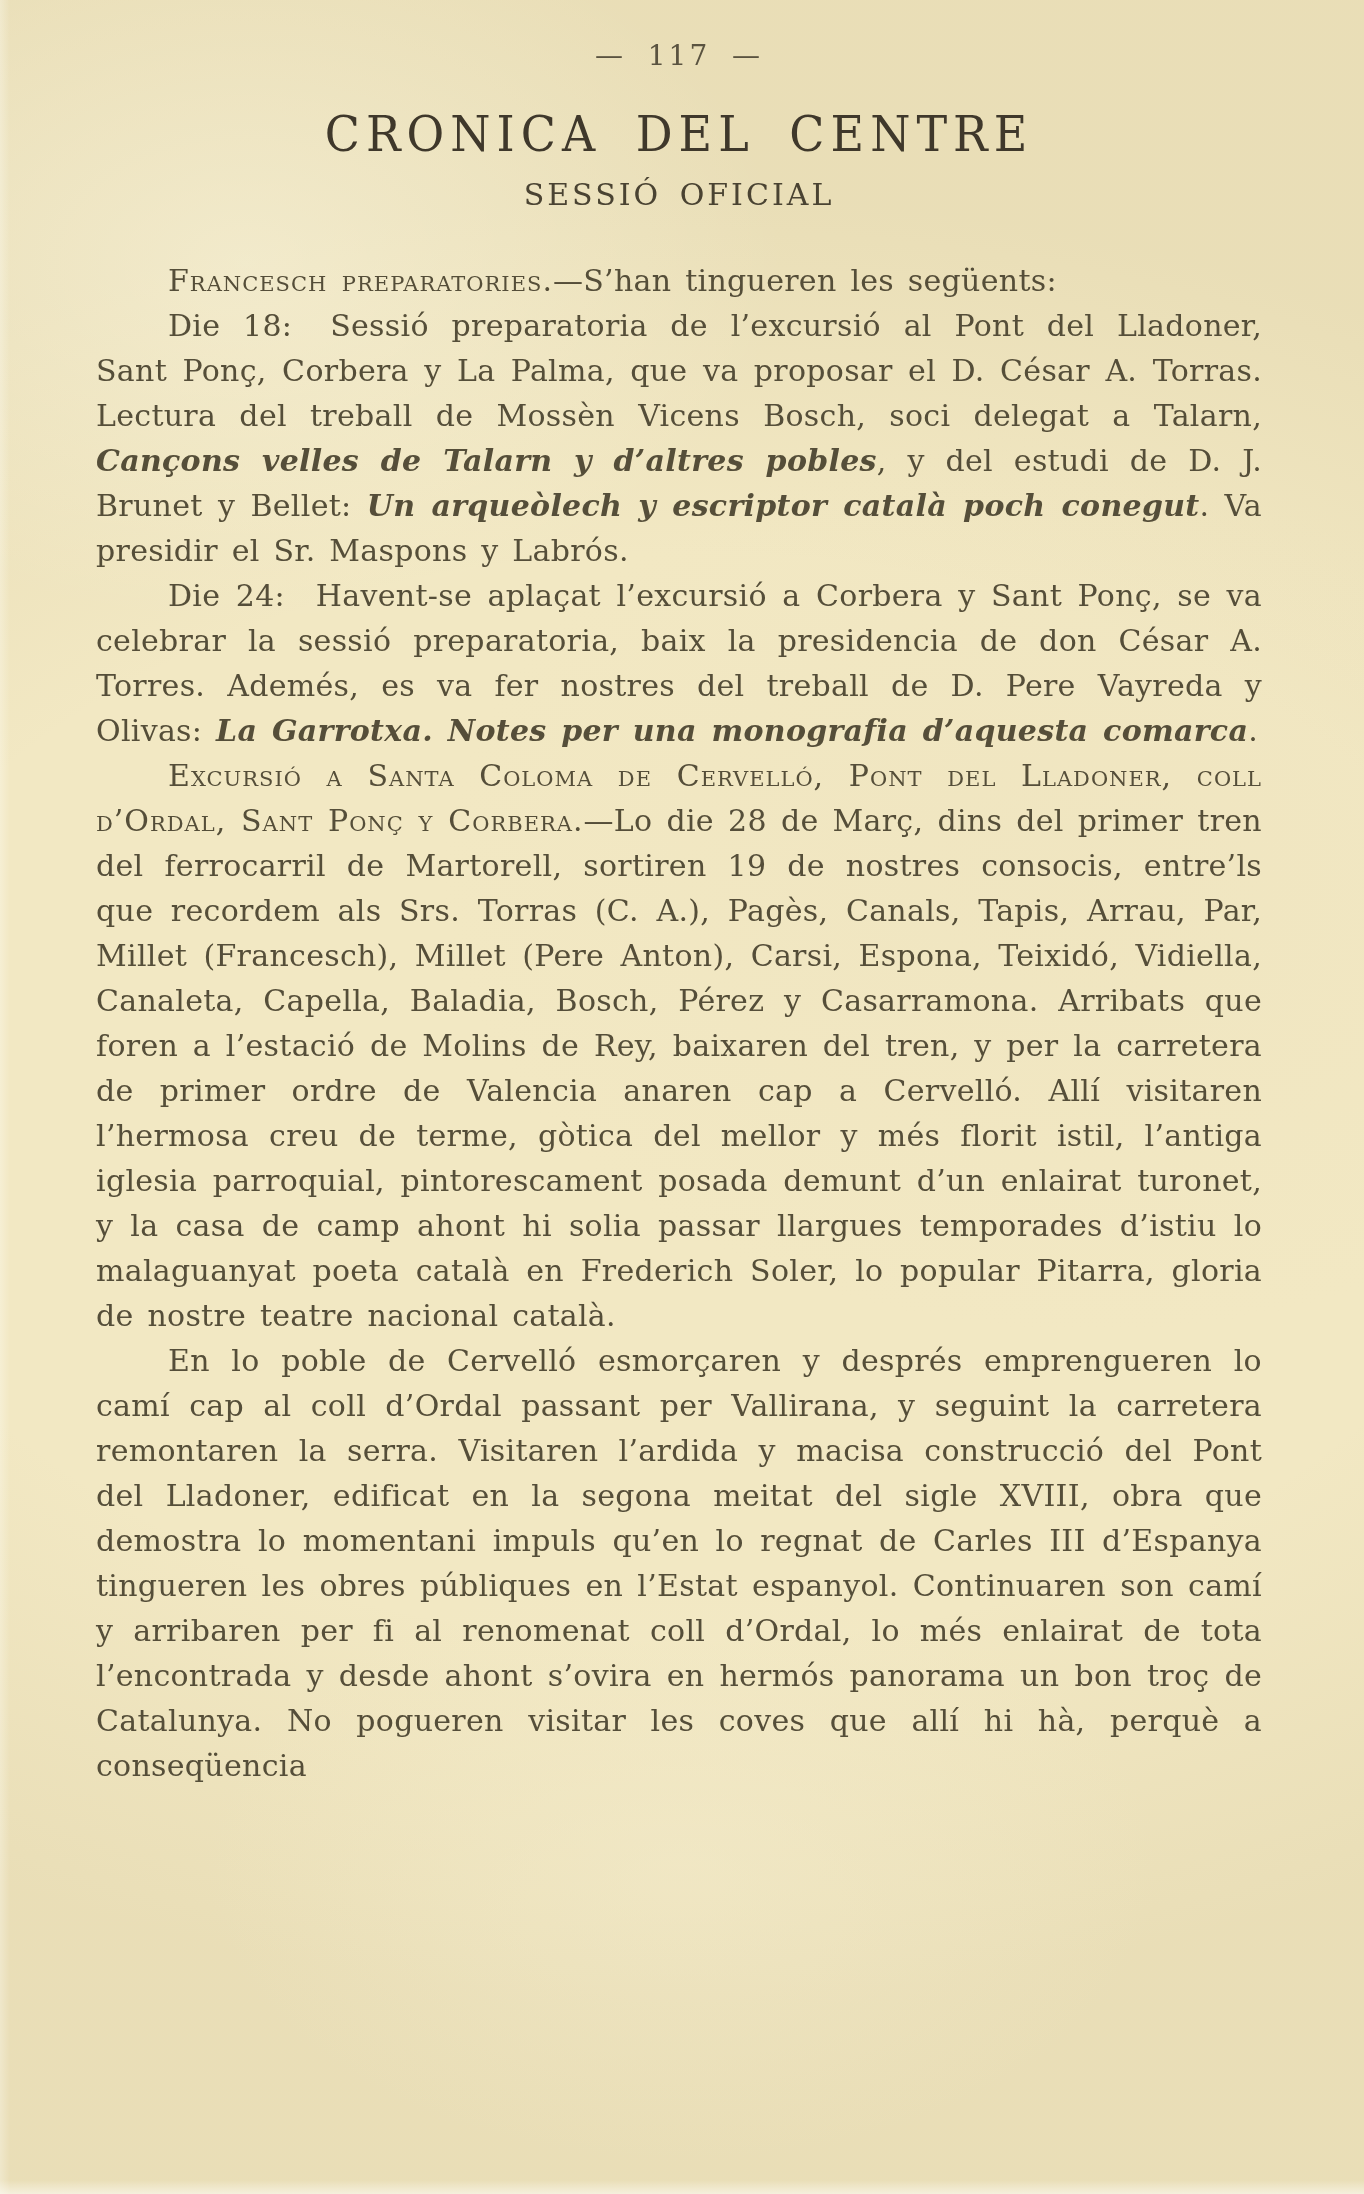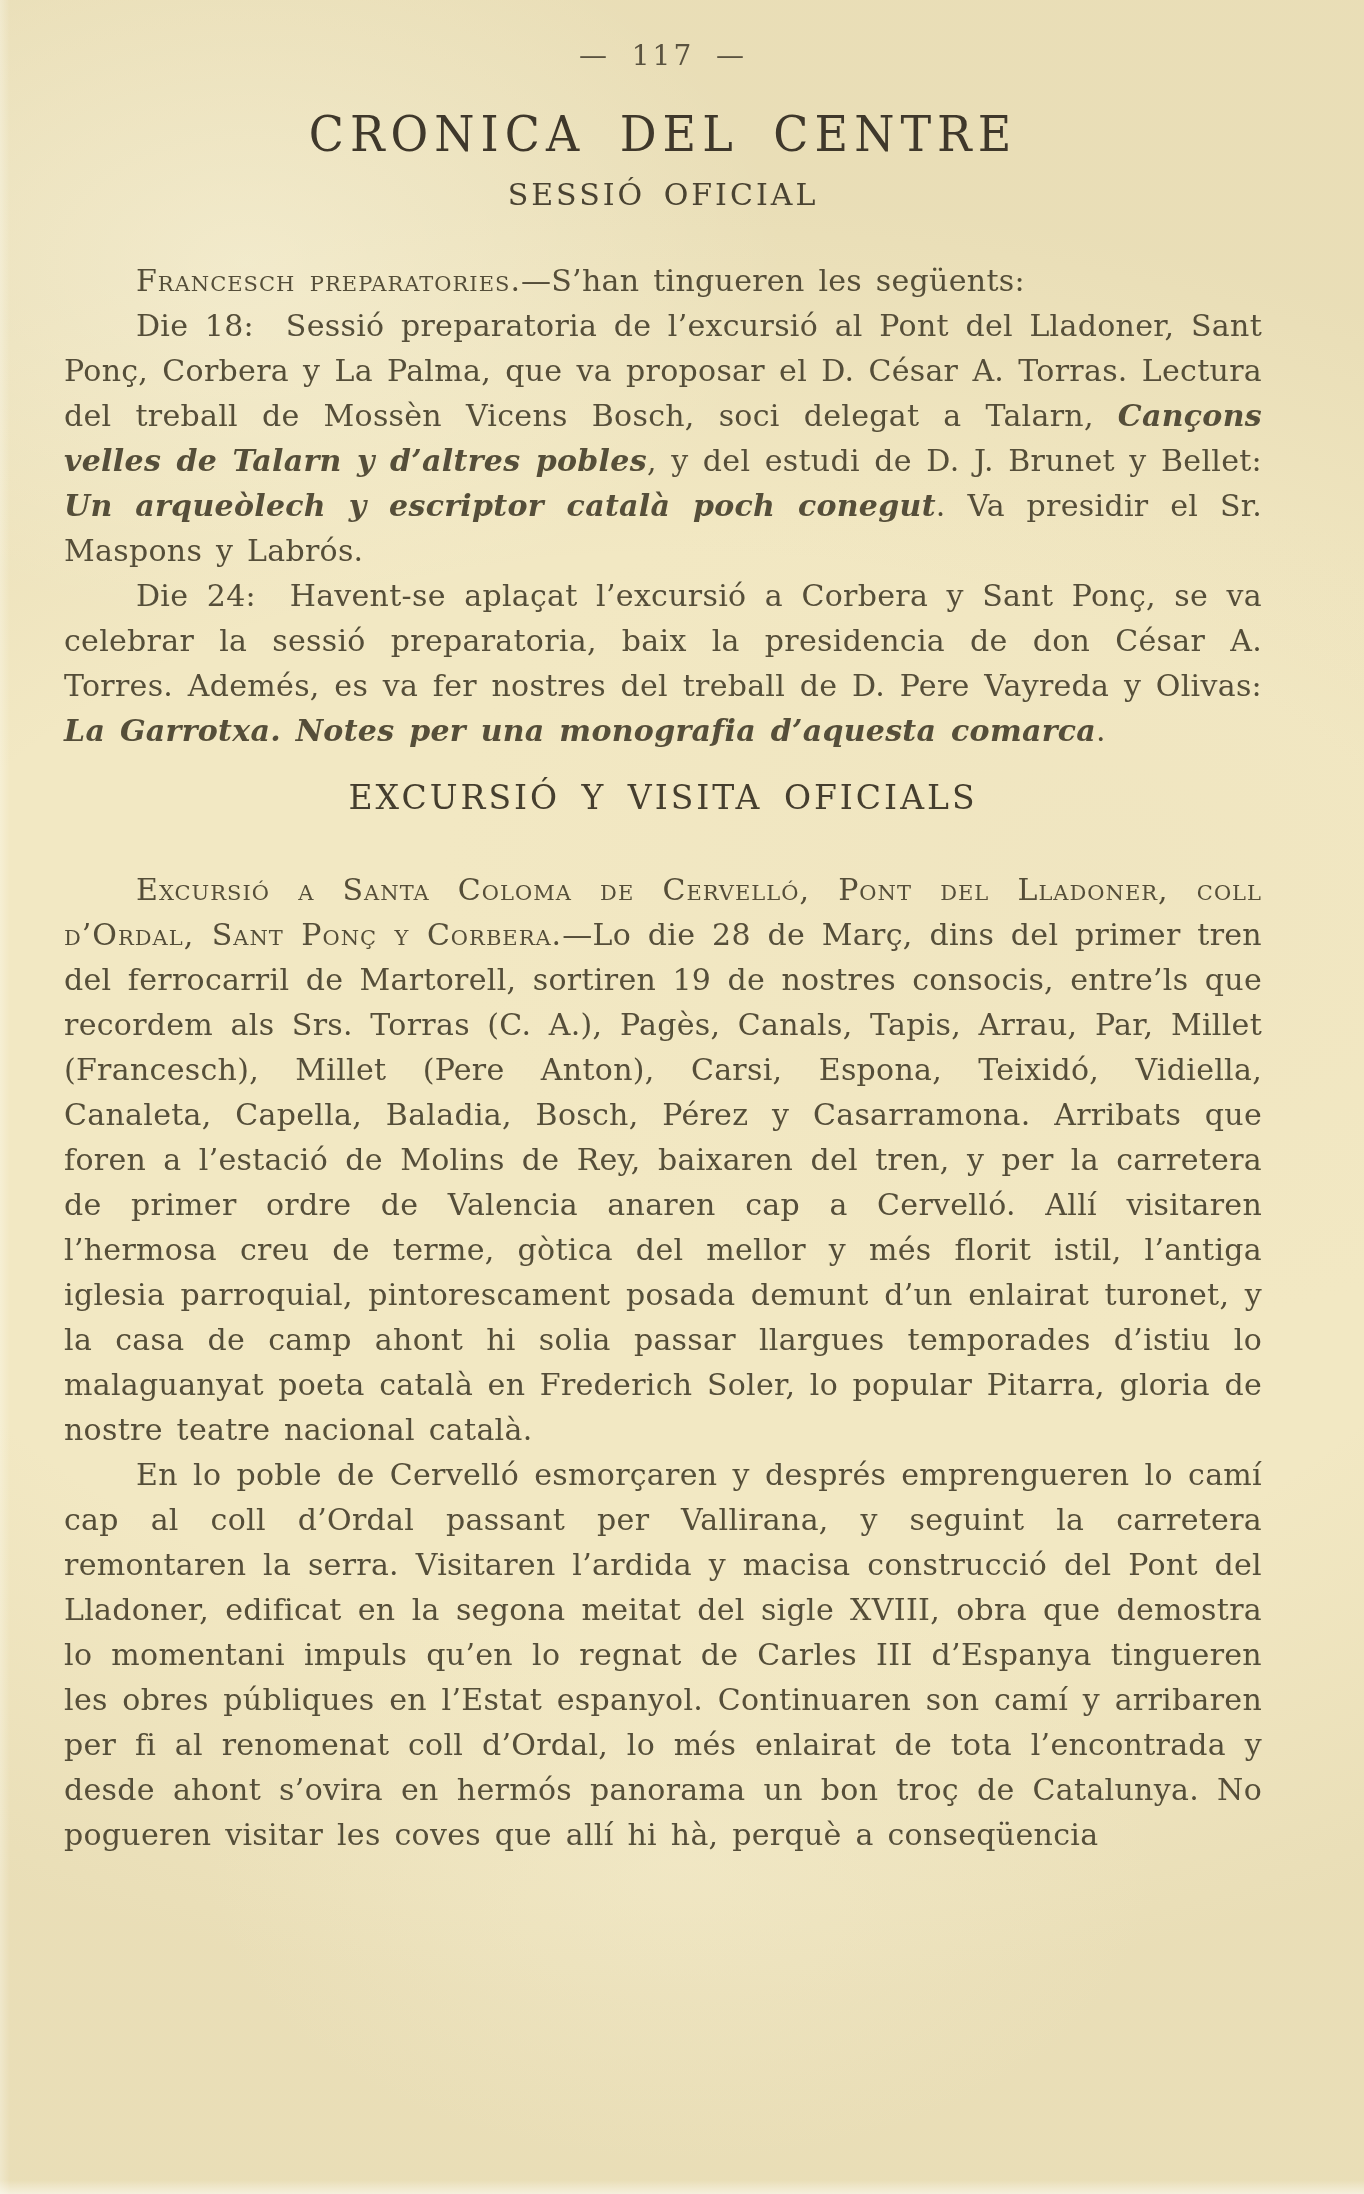--- a/index.html
+++ b/index.html
@@ -16,21 +16,21 @@
     background-image:
       linear-gradient(to top, rgba(255,255,252,0.55) 0px, rgba(255,255,252,0.0) 14px),
       linear-gradient(to right, rgba(255,255,250,0.30) 0px, rgba(255,255,250,0.0) 10px),
       radial-gradient(ellipse 900px 600px at 18% 12%, rgba(255,252,233,0.40), rgba(255,252,233,0) 60%),
       radial-gradient(ellipse 1000px 700px at 80% 40%, rgba(237,226,189,0.45), rgba(237,226,189,0) 65%),
       radial-gradient(ellipse 800px 500px at 50% 85%, rgba(244,236,204,0.50), rgba(244,236,204,0) 60%),
       radial-gradient(ellipse 1400px 900px at 50% 50%, rgba(0,0,0,0) 60%, rgba(170,150,95,0.12) 100%);
     color:#57503c;
   }
   .content{
-    padding:40px 102px 0 64px;  
+    padding:40px 102px 0 96px;  
   }
   .page-number{
     text-align:center;
     font-size:28px;
     line-height:32px;
     letter-spacing:3px;
     word-spacing:10px;
     color:#5a5340;
     margin-bottom:36px;
   }
@@ -97,21 +97,20 @@
     <h2 class="doc-subtitle">SESSIÓ OFICIAL</h2>
 
     <div class="body-text">
 
       <p><span class="sc">Francesch preparatories.</span><span>—S’han tingueren les següents:</span></p>
 
       <p><span>Die 18:  Sessió preparatoria de l’excursió al Pont del Lladoner, Sant Ponç, Corbera y La Palma, que va proposar el D. César A. Torras. Lectura del treball de Mossèn Vicens Bosch, soci delegat a Talarn, </span><span class="i">Cançons velles de Talarn y d’altres pobles</span><span>, y del estudi de D. J. Brunet y Bellet: </span><span class="i">Un arqueòlech y escriptor català poch conegut</span><span>. Va presidir el Sr. Maspons y Labrós.</span></p>
 
       <p><span>Die 24:  Havent-se aplaçat l’excursió a Corbera y Sant Ponç, se va celebrar la sessió preparatoria, baix la presidencia de don César A. Torres. Ademés, es va fer nostres del treball de D. Pere Vayreda y Olivas: </span><span class="i">La Garrotxa. Notes per una monografia d’aquesta comarca</span><span>.</span></p>
 
-      <h2 class="section-heading">EXCURSIÓ Y VISITA OFICIALS</h2>
 
       <p><span class="sc">Excursió a Santa Coloma de Cervelló, Pont del Lladoner, coll d’Ordal, Sant Ponç y Corbera.</span><span>—Lo die 28 de Març, dins del primer tren del ferrocarril de Martorell, sortiren 19 de nostres consocis, entre’ls que recordem als Srs. Torras (C. A.), Pagès, Canals, Tapis, Arrau, Par, Millet (Francesch), Millet (Pere Anton), Carsi, Espona, Teixidó, Vidiella, Canaleta, Capella, Baladia, Bosch, Pérez y Casarramona. Arribats que foren a l’estació de Molins de Rey, baixaren del tren, y per la carretera de primer ordre de Valencia anaren cap a Cervelló. Allí visitaren l’hermosa creu de terme, gòtica del mellor y més florit istil, l’antiga iglesia parroquial, pintorescament posada demunt d’un enlairat turonet, y la casa de camp ahont hi solia passar llargues temporades d’istiu lo malaguanyat poeta català en Frederich Soler, lo popular Pitarra, gloria de nostre teatre nacional català.</span></p>
 
       <p><span>En lo poble de Cervelló esmorçaren y després emprengueren lo camí cap al coll d’Ordal passant per Vallirana, y seguint la carretera remontaren la serra. Visitaren l’ardida y macisa construcció del Pont del Lladoner, edificat en la segona meitat del sigle XVIII, obra que demostra lo momentani impuls qu’en lo regnat de Carles III d’Espanya tingueren les obres públiques en l’Estat espanyol. Continuaren son camí y arribaren per fi al renomenat coll d’Ordal, lo més enlairat de tota l’encontrada y desde ahont s’ovira en hermós panorama un bon troç de Catalunya. No pogueren visitar les coves que allí hi hà, perquè a conseqüencia</span></p>
 
     </div>
   </div>
 </div>
 
 </body></html>

